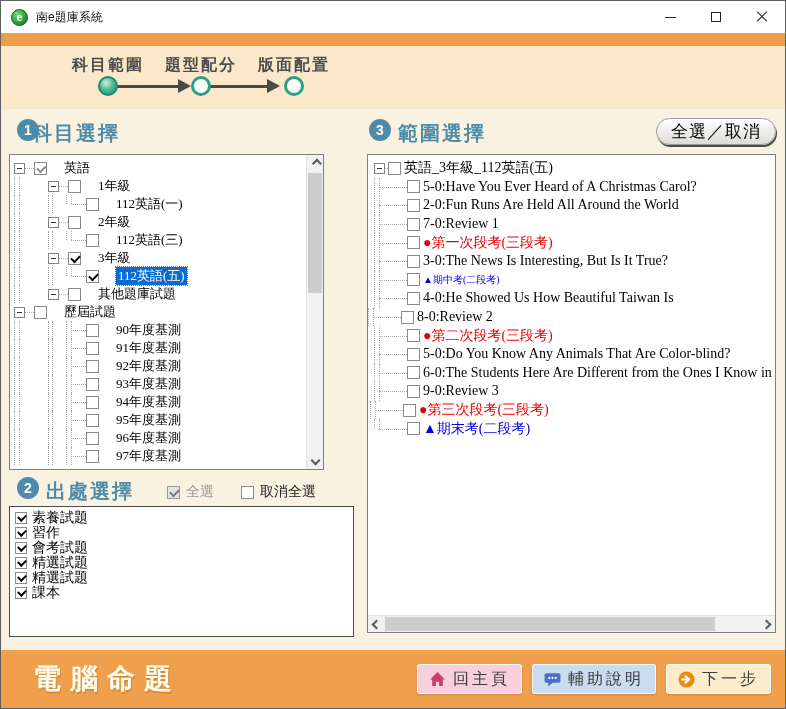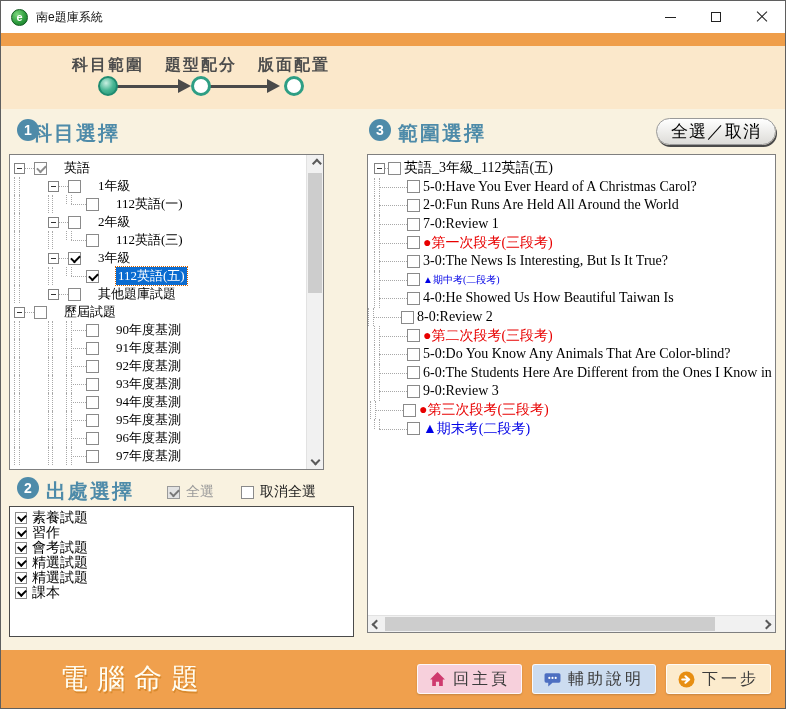--- a/index.html
+++ b/index.html
@@ -82,21 +82,21 @@
   .src-label{ font-family:"Liberation Serif","DejaVu Serif",serif; font-size:14px; color:#000; white-space:nowrap; }
   
   #range-toggle{ position:absolute; width:120px; height:27px; border-radius:14px;
     background:linear-gradient(#ffffff,#dddcd8); border:1px solid #9a9a9a;
     box-shadow:1px 2px 0 #4a4a4a; font-size:17px; color:#000; letter-spacing:1px;
     display:flex; align-items:center; justify-content:center; cursor:pointer;
     font-family:"Liberation Sans",sans-serif; }
   
   #footer{ position:absolute; left:0; right:0; bottom:0; height:61px; background:#f0a04d;
     border-top:3px solid #f9f2e0; display:flex; align-items:center; }
-  #brand{ margin-left:59px; font-size:28px; font-weight:normal; color:#fffdf2;
+  #brand{ margin-left:32px; font-size:28px; font-weight:bold; color:#fffdf2;
     letter-spacing:9px; text-shadow:1px 2px 0 #d98a2e; }
   #footer-buttons{ margin-left:auto; margin-right:14px; display:flex; gap:10px; }
   .f-btn{ height:30px; display:flex; align-items:center; gap:7px; padding:0 11px;
     border:1px solid rgba(255,255,255,0.85); border-radius:3px; cursor:pointer;
     font-size:16px; color:#3c3c3c; letter-spacing:3px; box-shadow:0 1px 2px rgba(0,0,0,0.18); }
   .f-btn.home{ background:#f7d0dc; } .f-btn.help{ background:#ccdcf0; } .f-btn.next{ background:#fcebcd; }
   .icon16{ width:17px; height:17px; flex:none; display:block; }
 </style>
 </head>
 <body>

